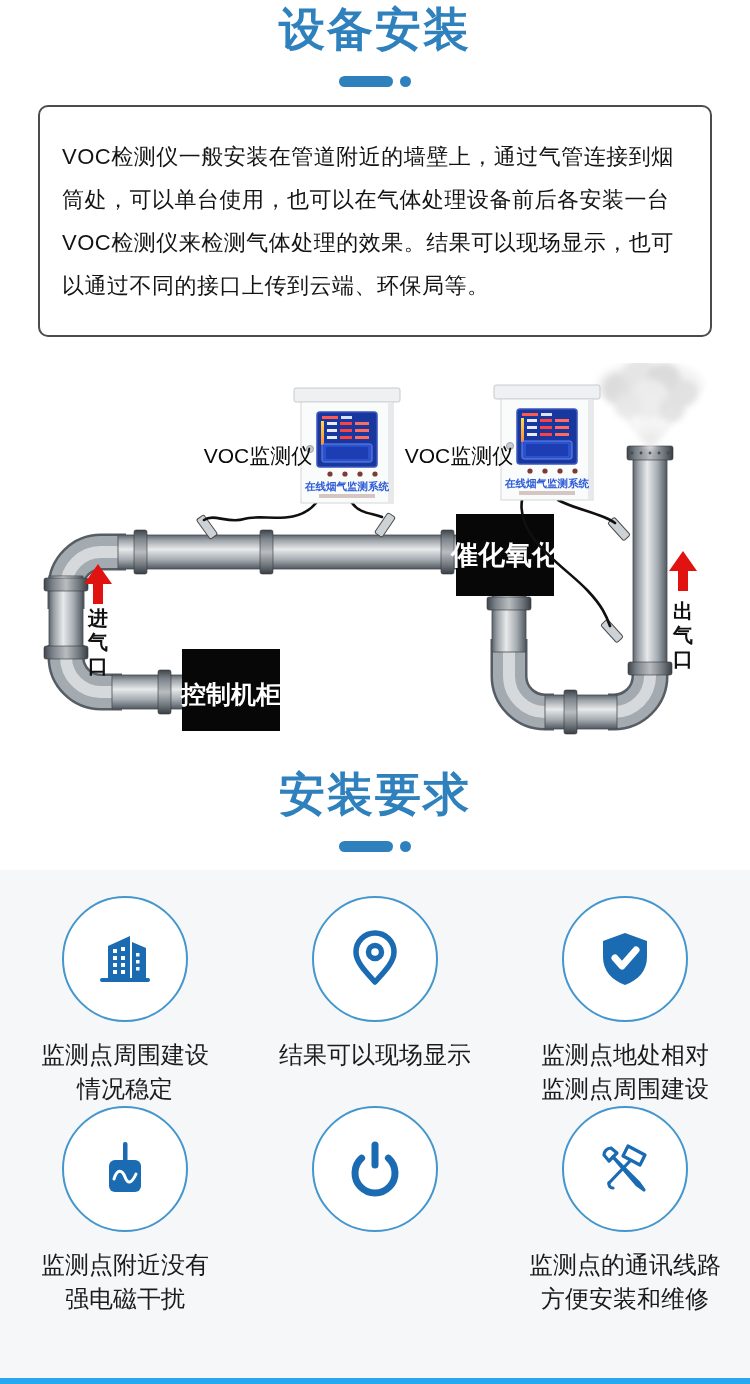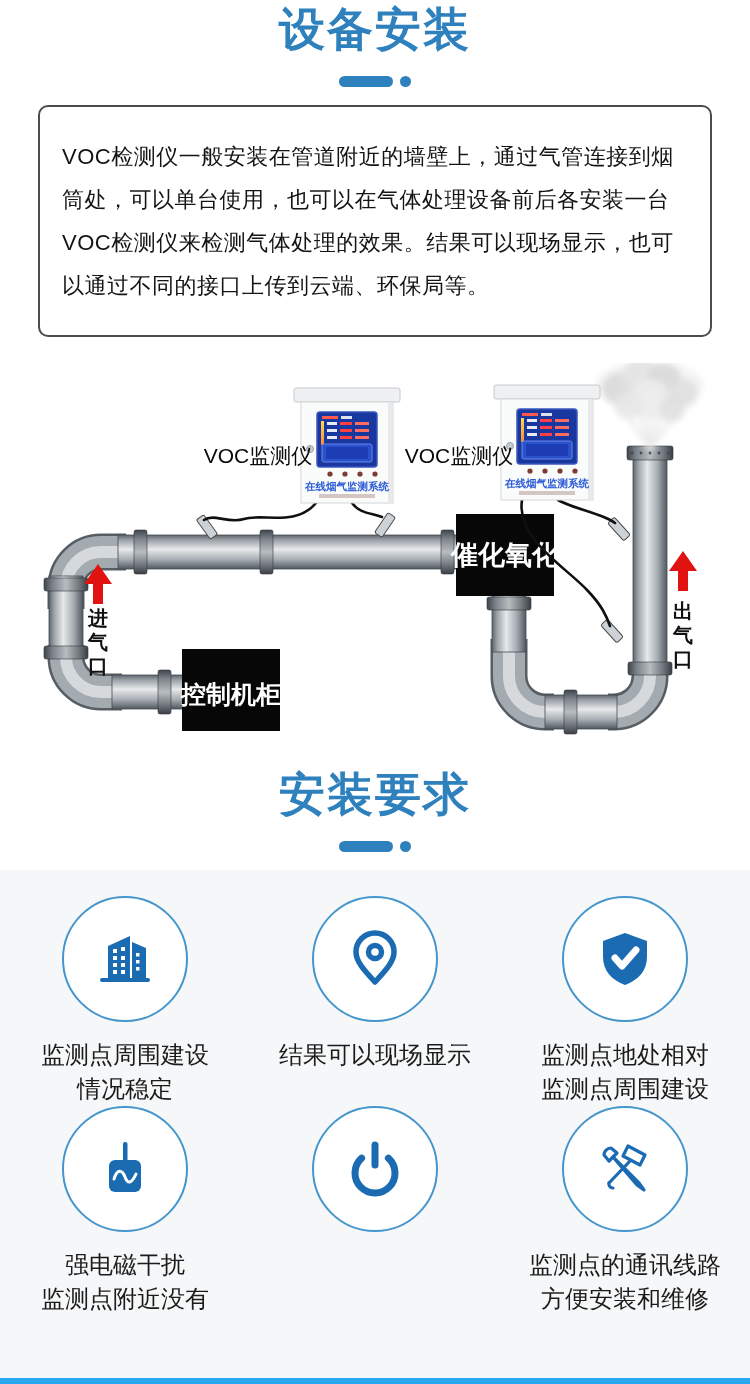--- a/index.html
+++ b/index.html
@@ -319,22 +319,22 @@
 
     <div class="req-cell">
       <div class="req-circle">
         <svg width="66" height="66" viewBox="0 0 66 66">
           <rect x="31" y="6" width="4.5" height="20" rx="2" fill="#1a6bb2"></rect>
           <rect x="17" y="24" width="32" height="32" rx="6" fill="#1a6bb2"></rect>
           <path d="M22 43 C 25 33, 30 33, 33 41 S 40 47, 44 38" fill="none" stroke="#ffffff" stroke-width="3" stroke-linecap="round"></path>
         </svg>
       </div>
       <div class="req-caption">
+        <div>监测点附近没有</div>
         <div>强电磁干扰</div>
-        <div>监测点附近没有</div>
         <div></div>
       </div>
     </div>
 
     <div class="req-cell">
       <div class="req-circle">
         <svg width="66" height="66" viewBox="0 0 66 66">
           <g fill="none" stroke="#1a6bb2" stroke-width="7" stroke-linecap="round">
             <path d="M19.6 22.1 A 20 20 0 1 0 46.4 22.1"></path>
             <line x1="33" y1="9" x2="33" y2="29"></line>

